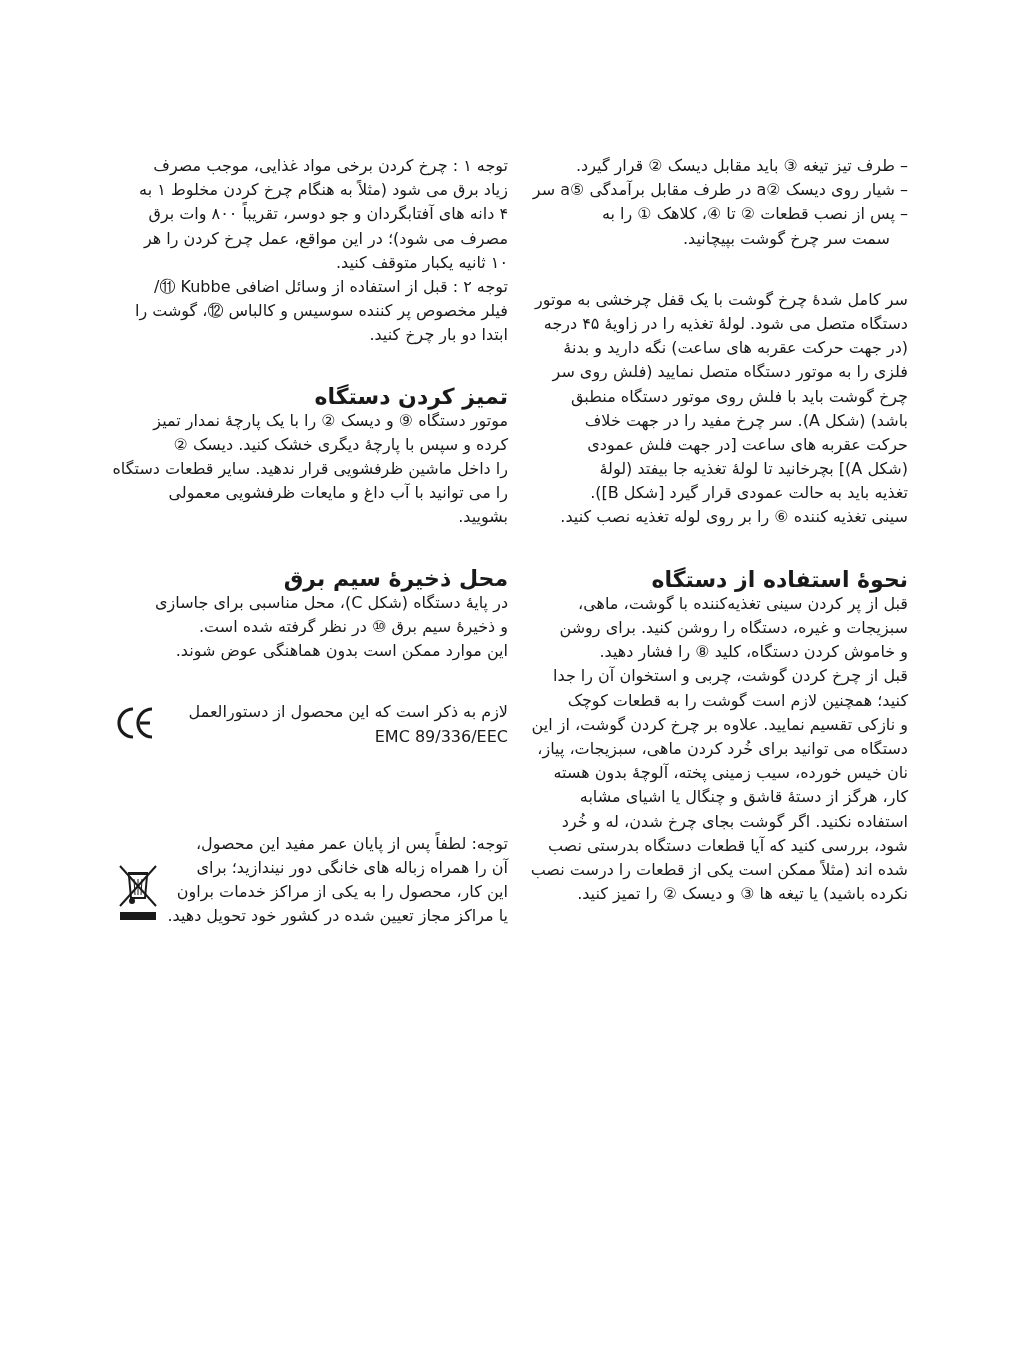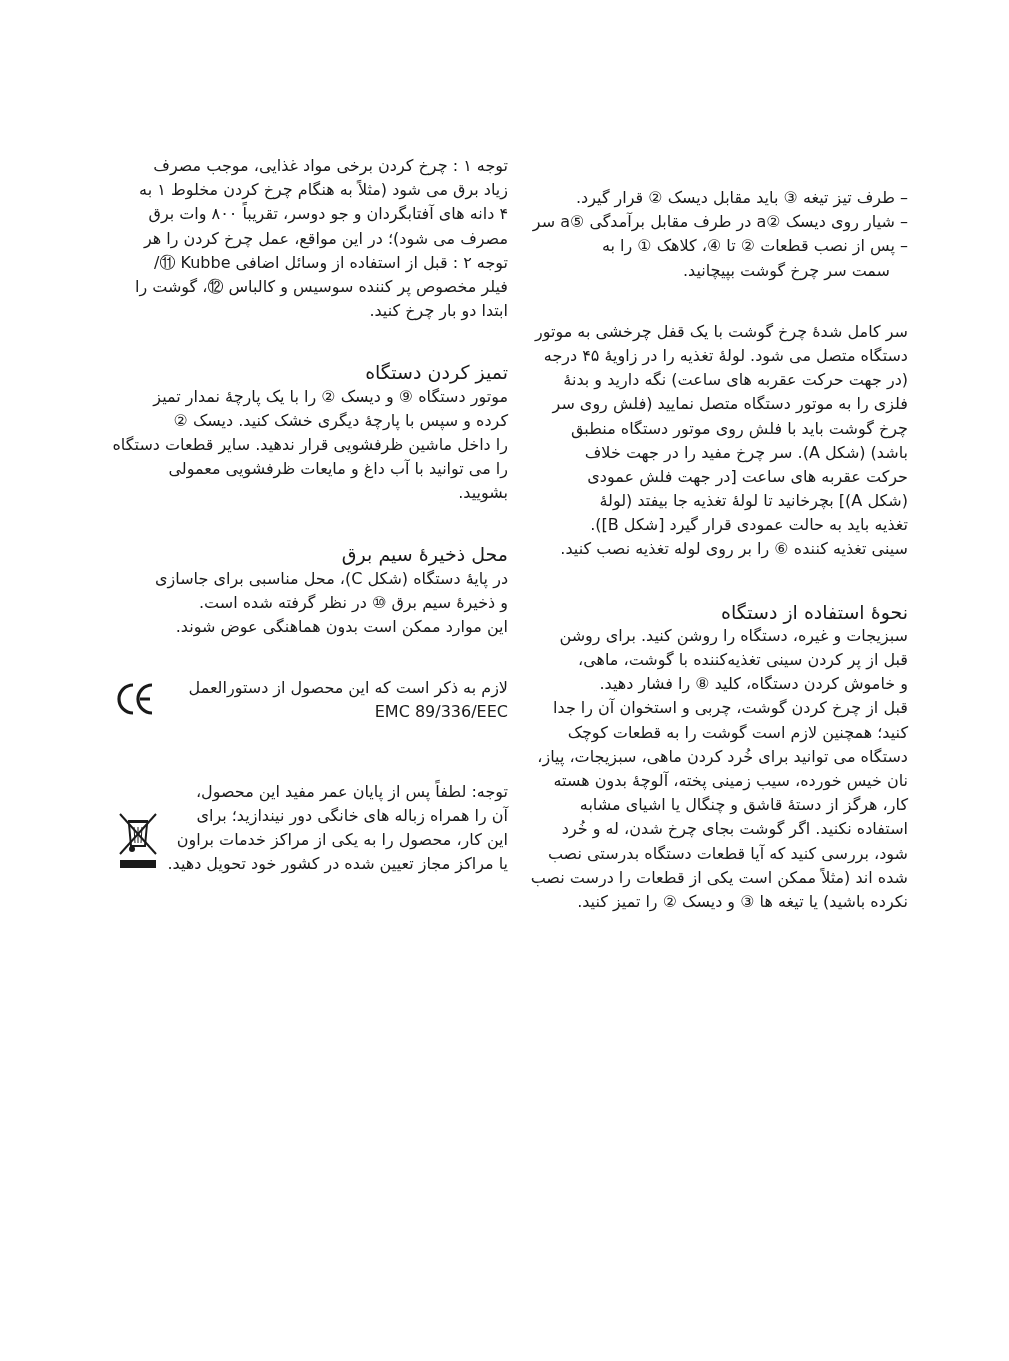--- a/index.html
+++ b/index.html
@@ -19,36 +19,35 @@
     position: absolute;
     direction: rtl;
     text-align: right;
     font-size: 16px;
     line-height: 24.2px;
   }
   .col-right {
     left: 516px;
     width: 392px;
     top: 154px;
-    margin-top: 32px;
   }
   .col-left {
     left: 108px;
     width: 400px;
     top: 154px;
   }
   .line {
     display: block;
     white-space: nowrap;
     height: 24.2px;
     text-align: right;
   }
   .heading {
-    font-weight: normal;
-    font-size: 19px;
+    font-weight: bold;
+    font-size: 22px;
   }
   .bullet-indent {
     padding-right: 18px;
   }
   .ce-mark {
     position: absolute;
     left: 8px;
     top: 6px;
     width: 40px;
     height: 34px;
@@ -84,41 +83,43 @@
     <span class="line">حرکت عقربه های ساعت [در جهت فلش عمودی</span>
     <span class="line">(شکل A)] بچرخانید تا لولهٔ تغذیه جا بیفتد (لولهٔ</span>
     <span class="line">تغذیه باید به حالت عمودی قرار گیرد [شکل B]).</span>
     <span class="line">سینی تغذیه کننده ⑥ را بر روی لوله تغذیه نصب کنید.</span>
   </div>
 
   <div style="height:38px"></div>
 
   <div>
     <span class="line heading">نحوهٔ استفاده از دستگاه</span>
+    <span class="line">قبل از پر کردن سینی تغذیه‌کننده با گوشت، ماهی،</span>
     <span class="line">سبزیجات و غیره، دستگاه را روشن کنید. برای روشن</span>
-    <span class="line">قبل از پر کردن سینی تغذیه‌کننده با گوشت، ماهی،</span>
     <span class="line">و خاموش کردن دستگاه، کلید ⑧ را فشار دهید.</span>
     <span class="line">قبل از چرخ کردن گوشت، چربی و استخوان آن را جدا</span>
     <span class="line">کنید؛ همچنین لازم است گوشت را به قطعات کوچک</span>
+    <span class="line">و نازکی تقسیم نمایید. علاوه بر چرخ کردن گوشت، از این</span>
     <span class="line">دستگاه می توانید برای خُرد کردن ماهی، سبزیجات، پیاز،</span>
     <span class="line">نان خیس خورده، سیب زمینی پخته، آلوچهٔ بدون هسته</span>
     <span class="line">کار، هرگز از دستهٔ قاشق و چنگال یا اشیای مشابه</span>
     <span class="line">استفاده نکنید. اگر گوشت بجای چرخ شدن، له و خُرد</span>
     <span class="line">شود، بررسی کنید که آیا قطعات دستگاه بدرستی نصب</span>
     <span class="line">شده اند (مثلاً ممکن است یکی از قطعات را درست نصب</span>
     <span class="line">نکرده باشید) یا تیغه ها ③ و دیسک ② را تمیز کنید.</span>
   </div>
 </div>
 
 <div class="col col-left">
   <div>
     <span class="line">توجه ۱ : چرخ کردن برخی مواد غذایی، موجب مصرف</span>
     <span class="line">زیاد برق می شود (مثلاً به هنگام چرخ کردن مخلوط ۱ به</span>
     <span class="line">۴ دانه های آفتابگردان و جو دوسر، تقریباً ۸۰۰ وات برق</span>
     <span class="line">مصرف می شود)؛ در این مواقع، عمل چرخ کردن را هر</span>
+    <span class="line">۱۰ ثانیه یکبار متوقف کنید.</span>
   </div>
   <div>
     <span class="line">توجه ۲ : قبل از استفاده از وسائل اضافی Kubbe ⑪/</span>
     <span class="line">فیلر مخصوص پر کننده سوسیس و کالباس ⑫، گوشت را</span>
     <span class="line">ابتدا دو بار چرخ کنید.</span>
   </div>
 
   <div style="height:37px"></div>
 
   <div>
@@ -146,21 +147,21 @@
       <path d="M17 3 A14 14 0 1 0 17 31" fill="none" stroke="#1a1a1a" stroke-width="3.2"></path>
       <path d="M36 3 A14 14 0 1 0 36 31" fill="none" stroke="#1a1a1a" stroke-width="3.2"></path>
       <line x1="24" y1="17" x2="34" y2="17" stroke="#1a1a1a" stroke-width="3"></line>
     </svg>
     <span class="line">لازم به ذکر است که این محصول از دستورالعمل</span>
     <span class="line">EMC 89/336/EEC</span>
   </div>
 
   <div style="height:55px"></div>
 
-  <div style="position:relative;">
+  <div style="position:relative;margin-top:28px;">
     <svg class="weee-icon" viewBox="0 0 44 60">
       <rect x="12" y="10" width="20" height="3" fill="#1a1a1a"></rect>
       <path d="M13 14 L15 36 L29 36 L31 14" fill="none" stroke="#1a1a1a" stroke-width="2"></path>
       <line x1="18" y1="17" x2="19" y2="33" stroke="#1a1a1a" stroke-width="1"></line>
       <line x1="22" y1="17" x2="22" y2="33" stroke="#1a1a1a" stroke-width="1"></line>
       <line x1="26" y1="17" x2="25" y2="33" stroke="#1a1a1a" stroke-width="1"></line>
       <circle cx="16" cy="39" r="3" fill="#1a1a1a"></circle>
       <line x1="4" y1="4" x2="40" y2="44" stroke="#1a1a1a" stroke-width="2"></line>
       <line x1="40" y1="4" x2="4" y2="44" stroke="#1a1a1a" stroke-width="2"></line>
       <rect x="4" y="50" width="36" height="8" fill="#1a1a1a"></rect>

